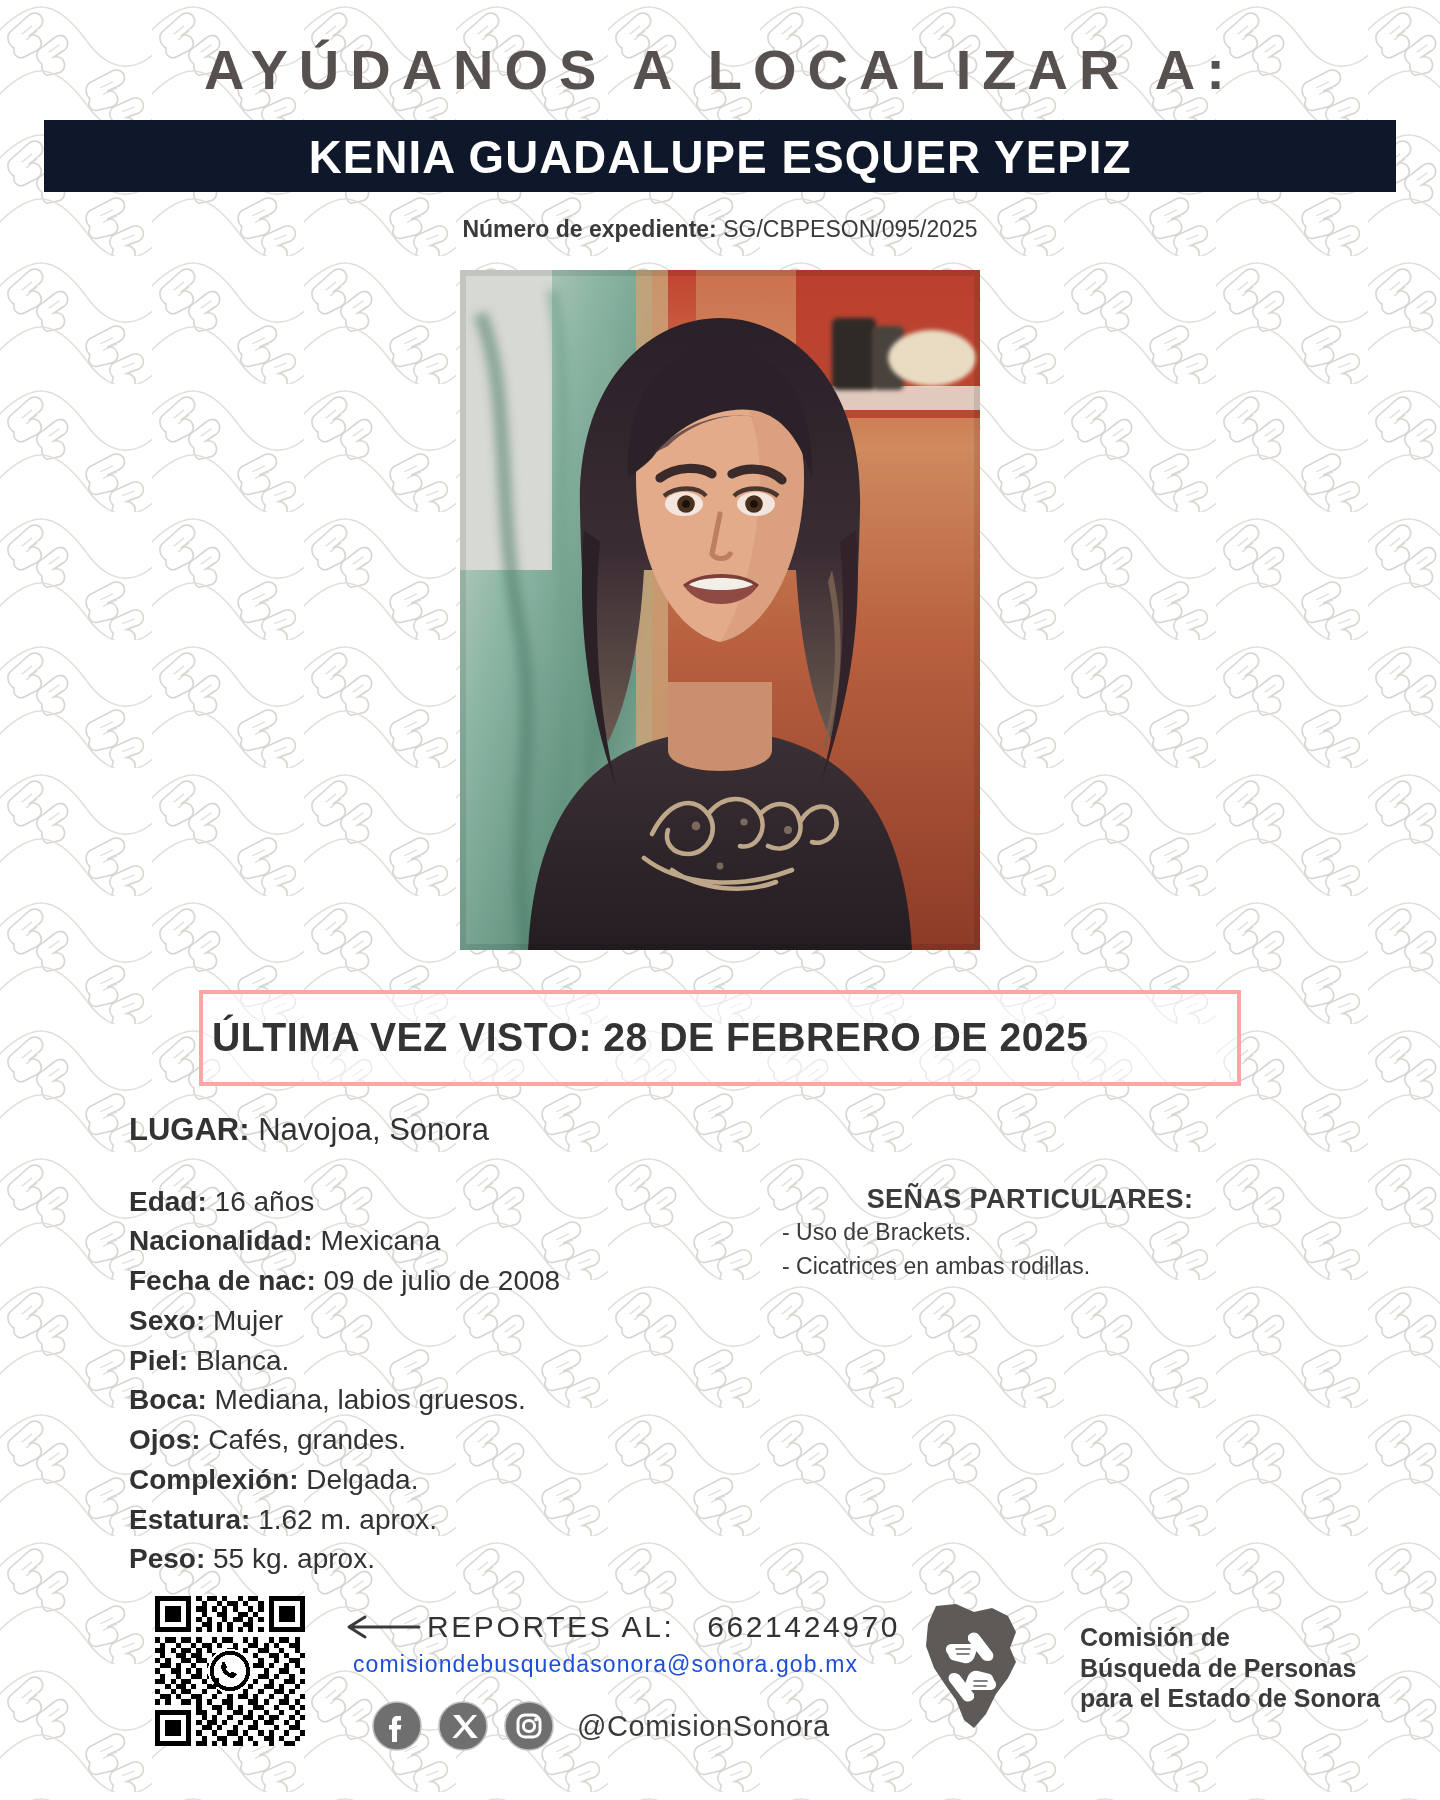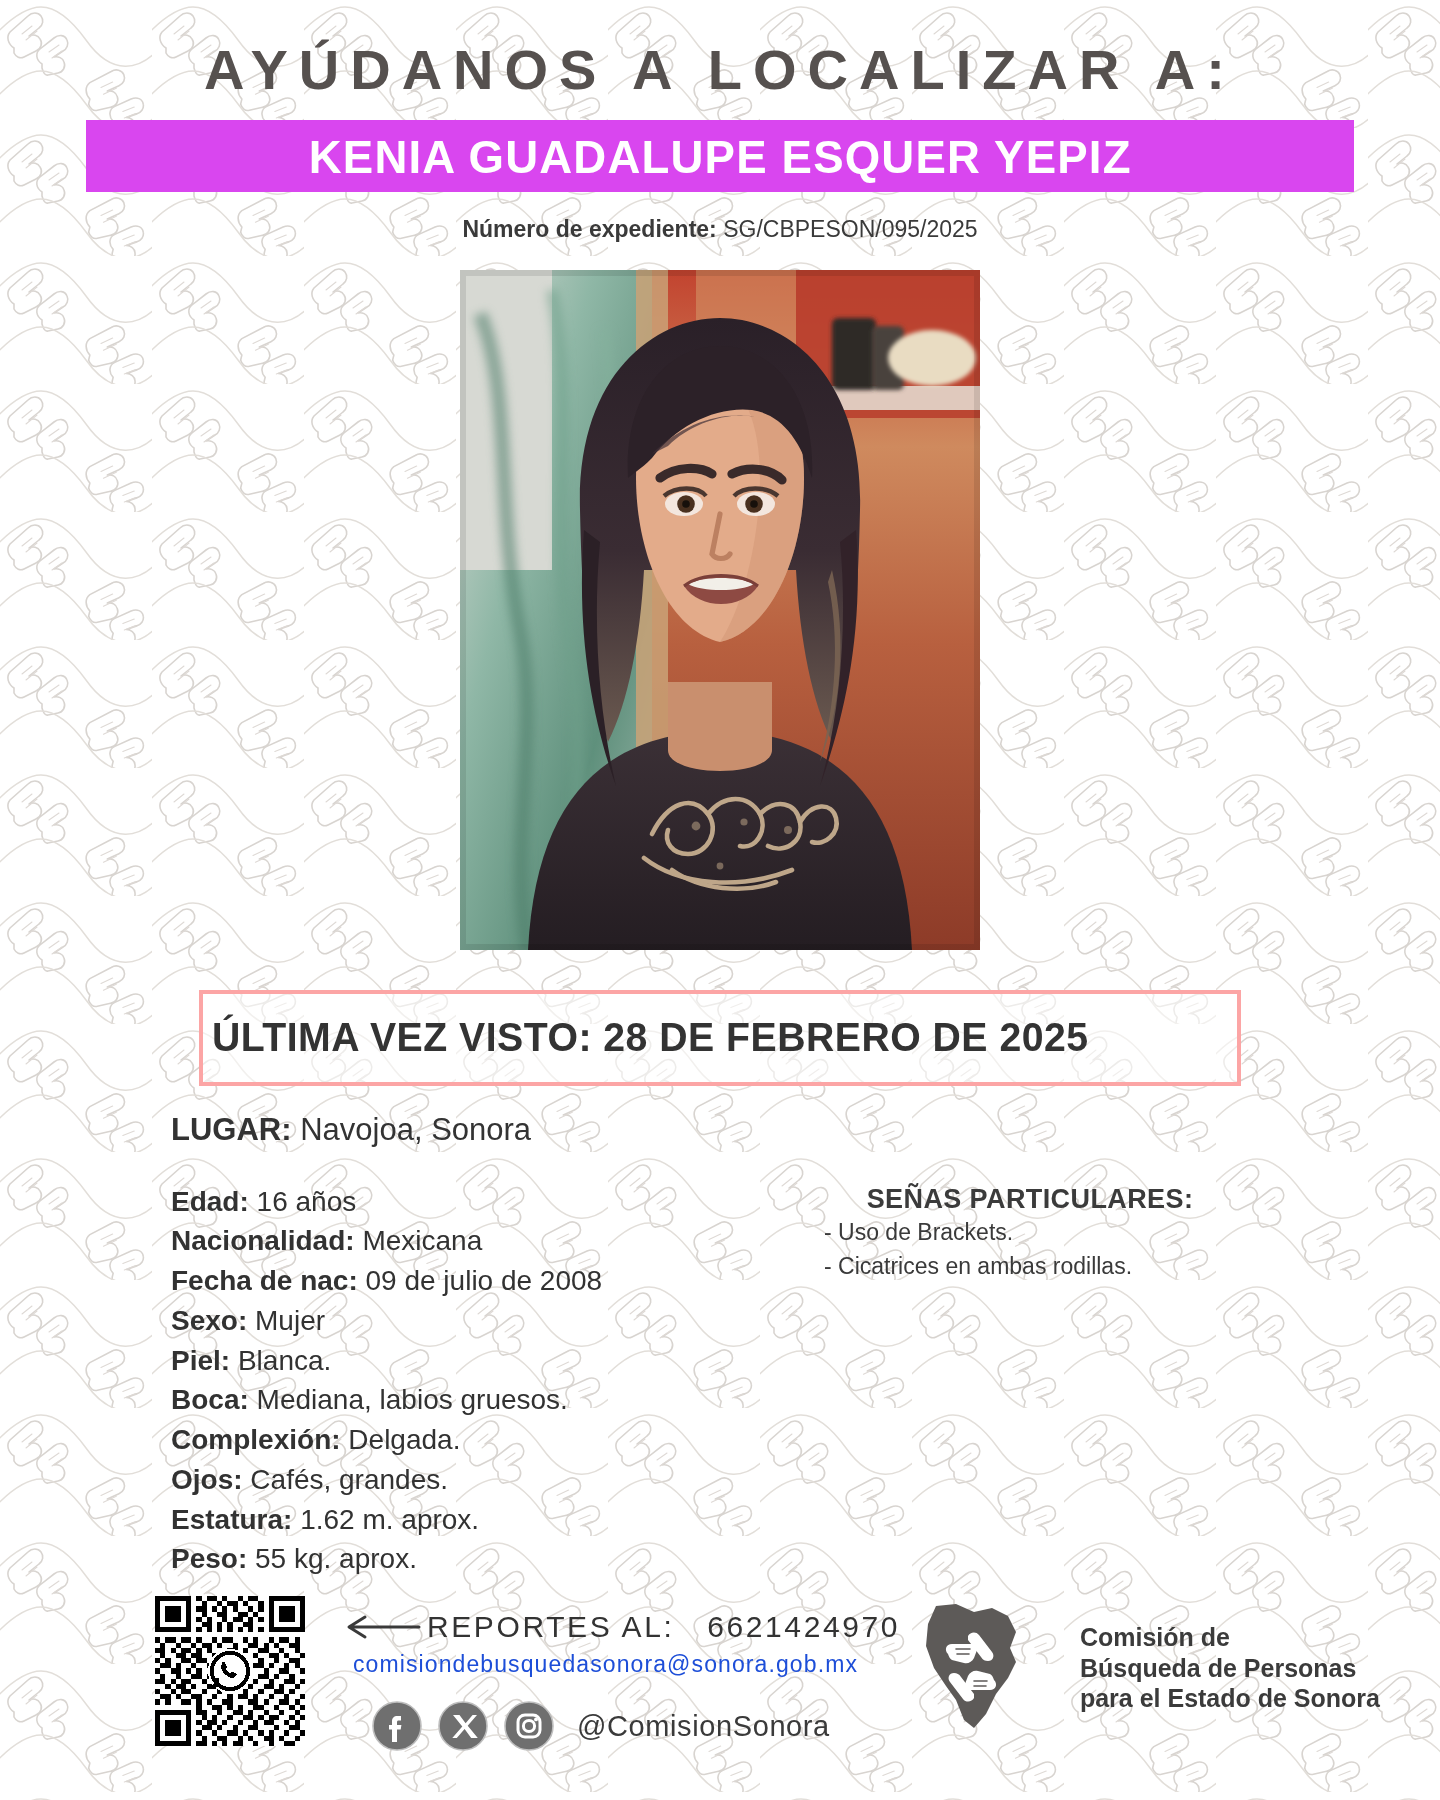--- a/index.html
+++ b/index.html
@@ -12,36 +12,36 @@
   }
 
   
   #watermark {
     position:absolute; inset:0;
     z-index:0;
     pointer-events:none;
     opacity:1;
   }
 
-  .page { position:relative; z-index:2; width:1440px; height:1800px; padding:0 86px; }
+  .page { position:relative; z-index:2; width:1440px; height:1800px; padding:0 44px; }
 
   
   .headline {
     text-align:center;
     font-size:56px;
     font-weight:bold;
     color:#56514f;
     letter-spacing:11px;
     padding-top:42px;
     line-height:1;
     white-space:nowrap;
   }
   .name-bar {
     margin-top:22px;
-    background:#d946ef;
+    background:#0f172a;
     height:72px;
     display:flex; align-items:center; justify-content:center;
   }
   .name-bar span {
     color:#ffffff;
     font-size:47px;
     font-weight:bold;
     letter-spacing:1.2px;
     font-stretch:condensed;
     transform:scaleX(0.97);
@@ -348,26 +348,26 @@
       </div>
       <div class="detail">
         <b>Piel:</b>
         <span>Blanca.</span>
       </div>
       <div class="detail">
         <b>Boca:</b>
         <span>Mediana, labios gruesos.</span>
       </div>
       <div class="detail">
+        <b>Ojos:</b>
+        <span>Cafés, grandes.</span>
+      </div>
+      <div class="detail">
         <b>Complexión:</b>
         <span>Delgada.</span>
-      </div>
-      <div class="detail">
-        <b>Ojos:</b>
-        <span>Cafés, grandes.</span>
       </div>
       <div class="detail">
         <b>Estatura:</b>
         <span>1.62 m. aprox.</span>
       </div>
       <div class="detail">
         <b>Peso:</b>
         <span>55 kg. aprox.</span>
       </div>
     </div>

